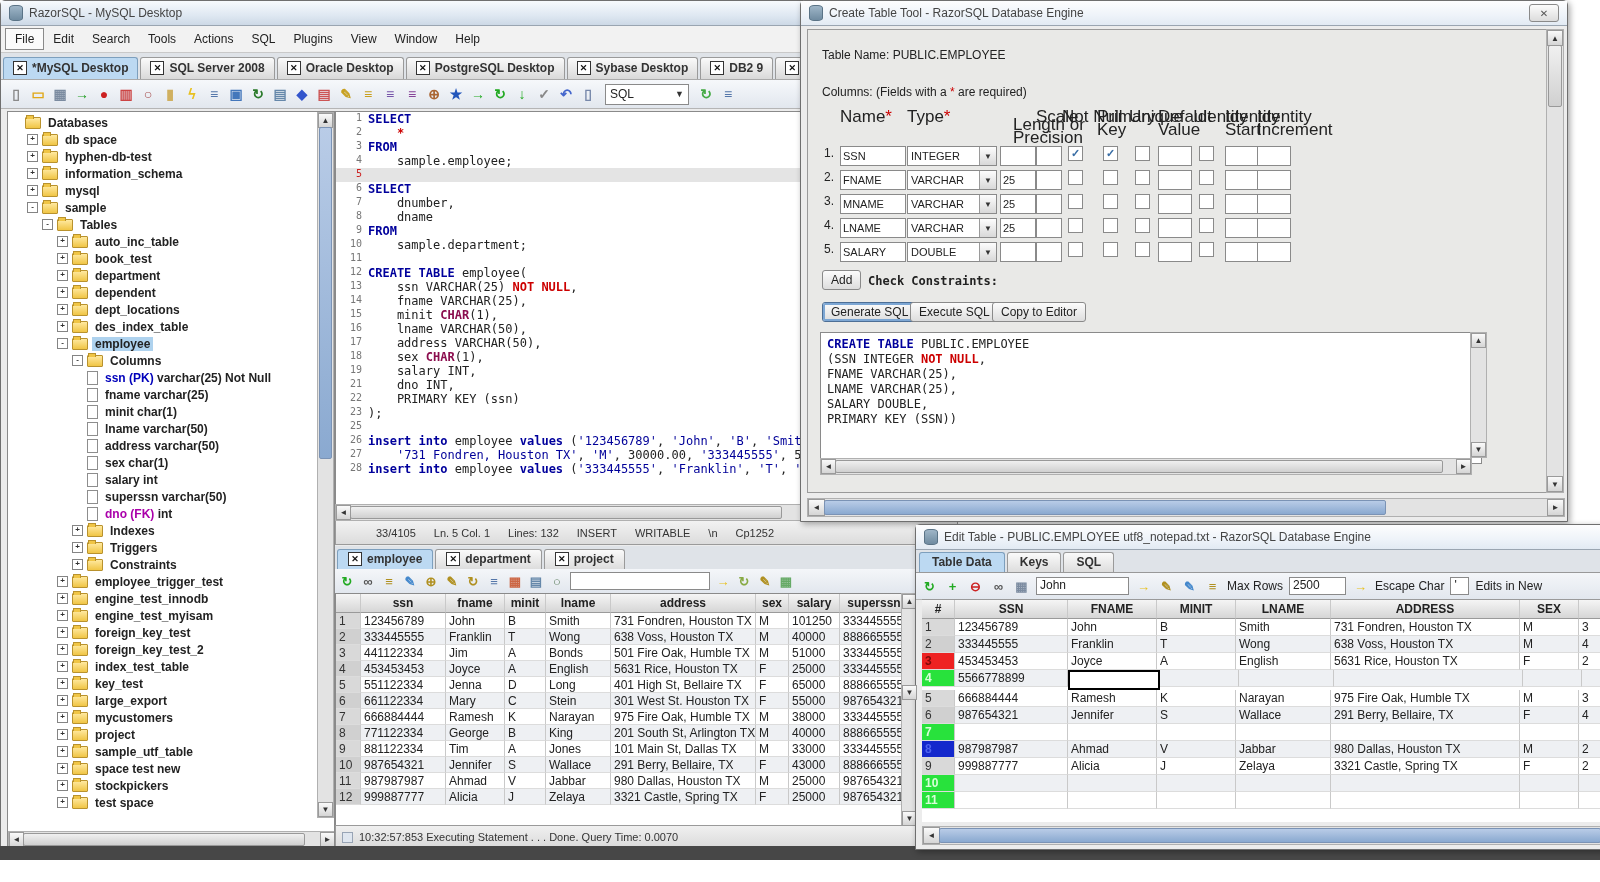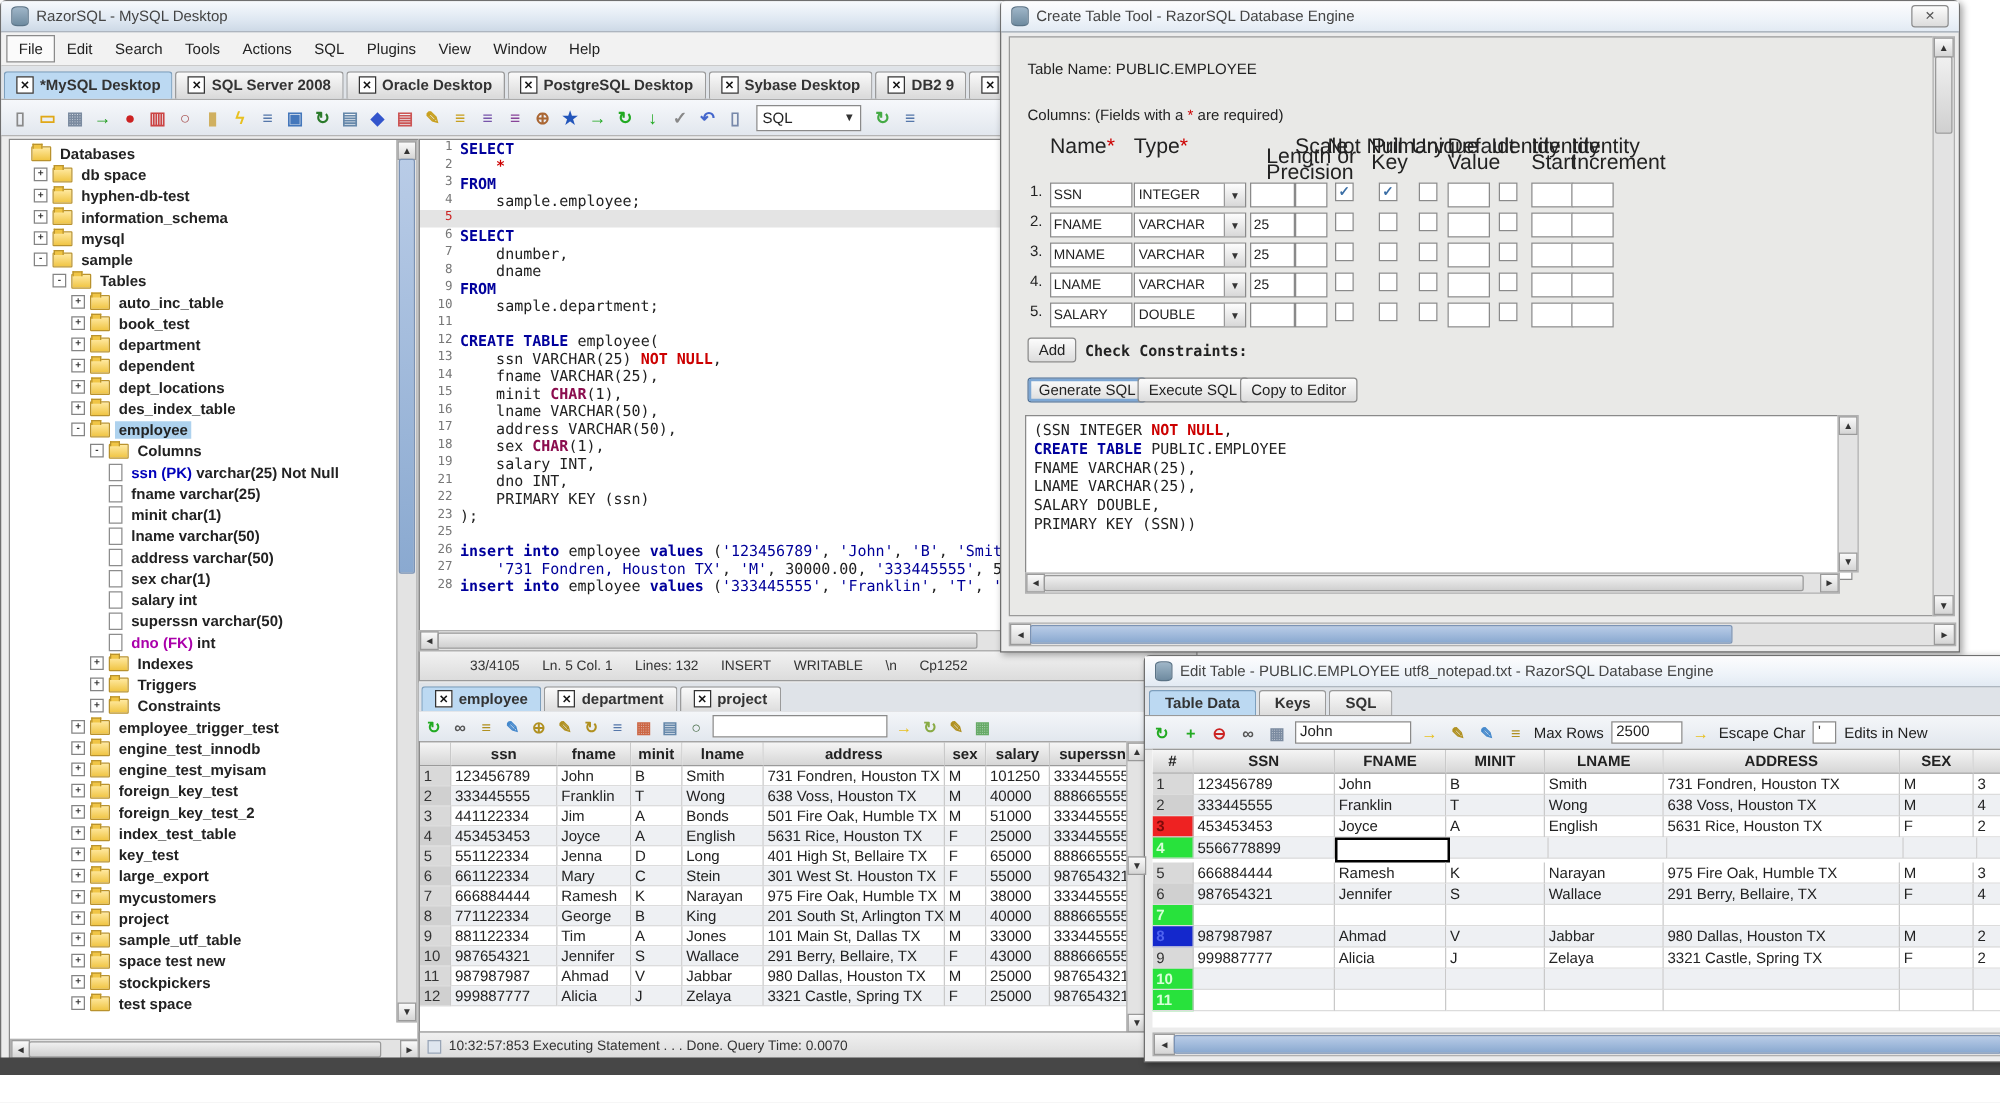--- a/index.html
+++ b/index.html
@@ -753,22 +753,22 @@
         <div class="cb" style="left: 391px; top: 212px;"></div>
         <div class="ipt" style="left: 417px; top: 212px; width: 28px;"></div>
         <div class="ipt" style="left: 449px; top: 212px; width: 28px;"></div>
       </div>
     <button class="pushbtn" style="position:absolute;left:14px;top:240px;">Add</button>
     <div class="dlg-label mono" style="left:60px;top:244px;font-weight:bold;">Check Constraints:</div>
     <button class="pushbtn focused" style="position:absolute;left:14px;top:272px;">Generate SQL</button>
     <button class="pushbtn" style="position:absolute;left:102px;top:272px;">Execute SQL</button>
     <button class="pushbtn" style="position:absolute;left:184px;top:272px;">Copy to Editor</button>
     <div class="sqlbox" style="left:12px;top:302px;width:648px;height:122px;" id="dlgSql">
+        <div><span class="sg-kw">CREATE TABLE</span><span class="sg-pl"> PUBLIC.EMPLOYEE</span></div>
         <div><span class="sg-pl">(SSN INTEGER </span><span class="sg-err">NOT NULL</span><span class="sg-pl">,</span></div>
-        <div><span class="sg-kw">CREATE TABLE</span><span class="sg-pl"> PUBLIC.EMPLOYEE</span></div>
         <div><span class="sg-pl">FNAME VARCHAR(25),</span></div>
         <div><span class="sg-pl">LNAME VARCHAR(25),</span></div>
         <div><span class="sg-pl">SALARY DOUBLE,</span></div>
         <div><span class="sg-pl">PRIMARY KEY (SSN))</span></div>
       </div>
 
     <div class="sb" style="left:662px;top:302px;width:15px;height:124px;">
       <div class="sb-btn" style="top:0;left:0;width:13px;height:13px;">▲</div>
       <div class="sb-btn" style="bottom:0;left:0;width:13px;height:13px;">▼</div>
     </div>

